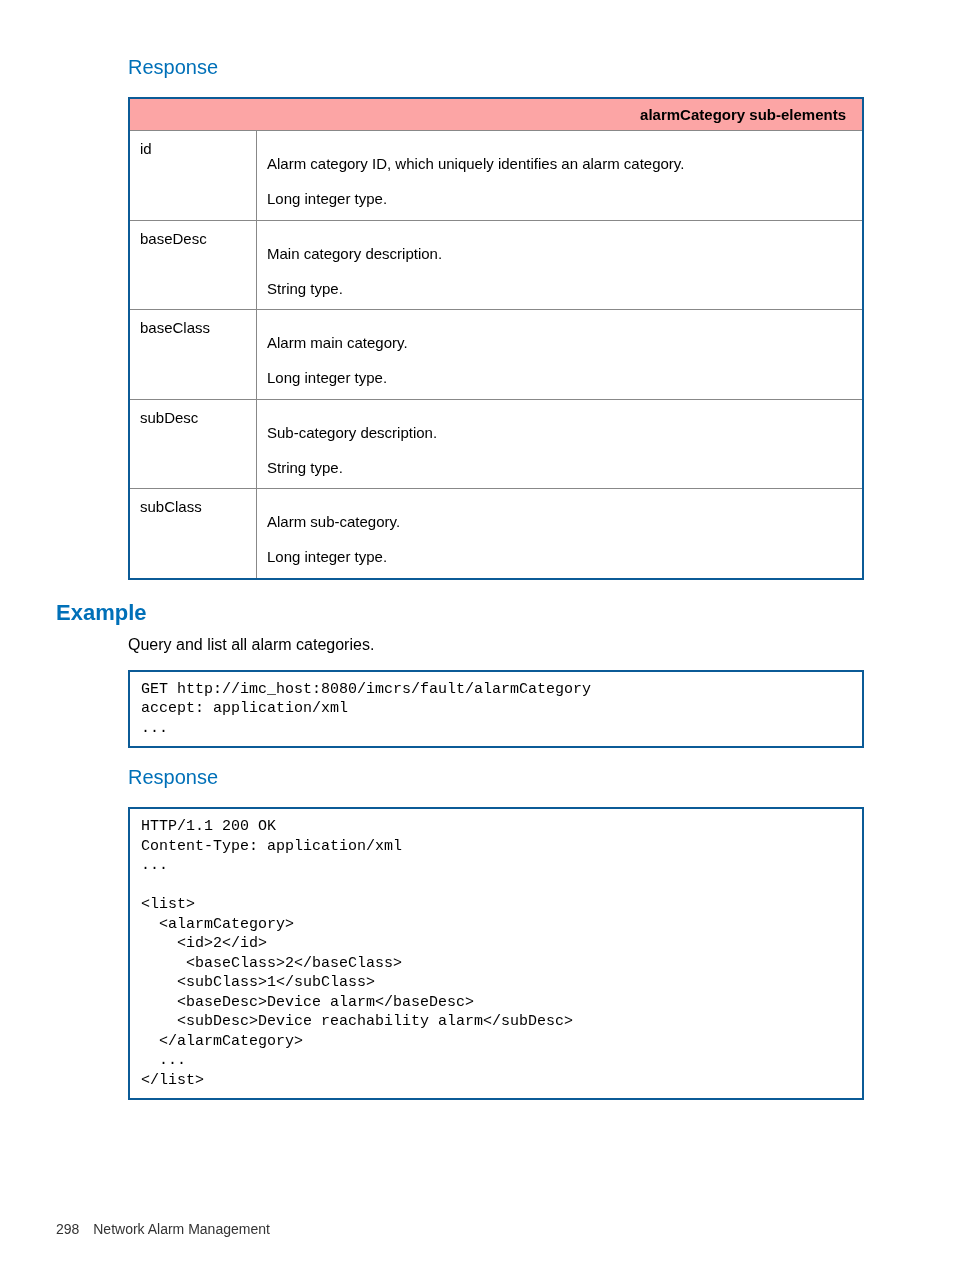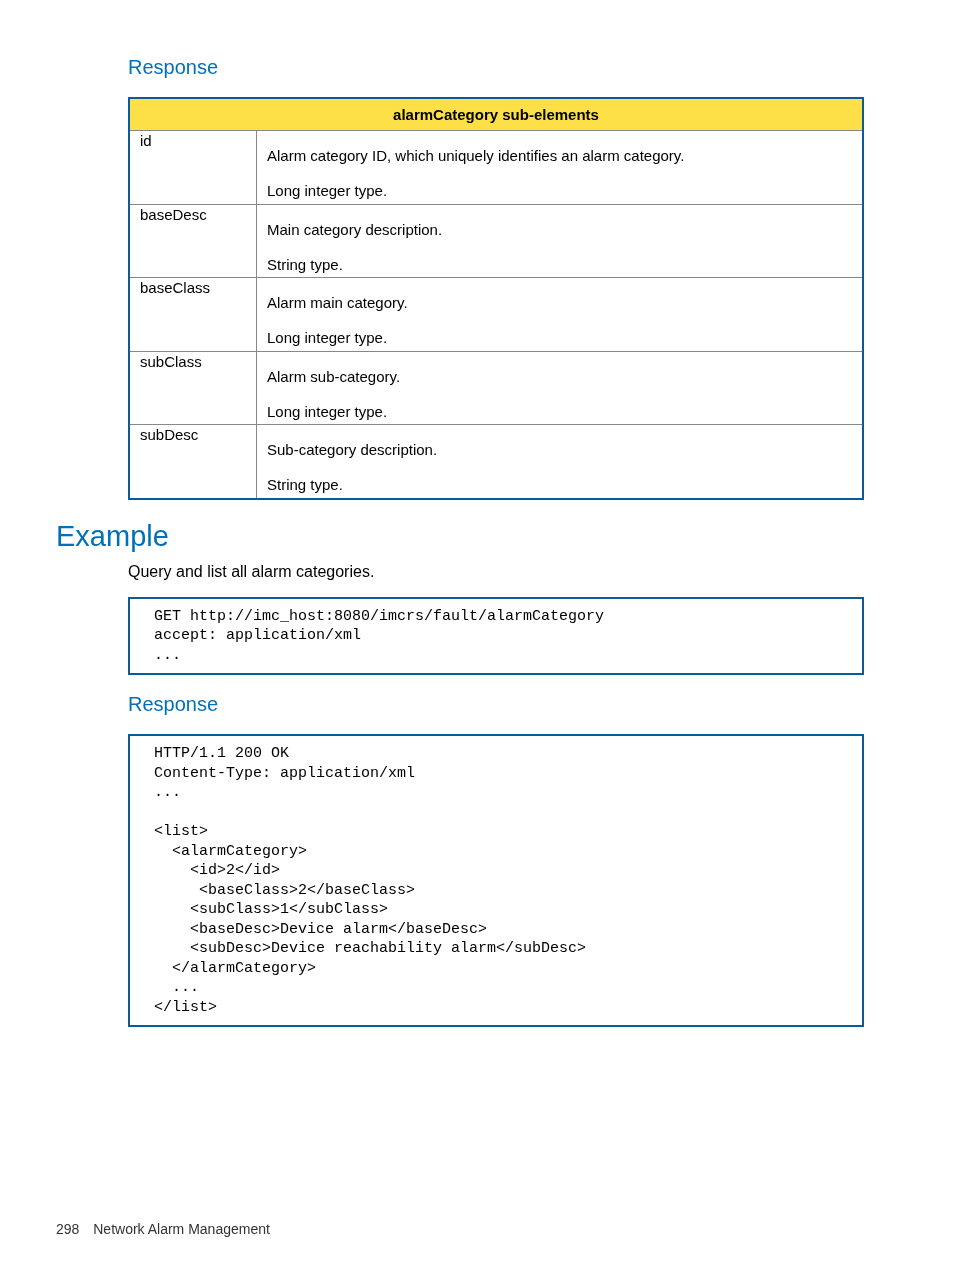--- a/index.html
+++ b/index.html
@@ -22,65 +22,65 @@
   }
   h3.sub-heading {
     color: #0070b8;
     font-weight: 400;
     font-size: 20px;
     margin: 0 0 18px 0;
     font-family: Arial, Helvetica, sans-serif;
   }
   h2.section-heading {
     color: #0070b8;
-    font-weight: 400;
-    font-size: 29px;
+    font-weight: 700;
+    font-size: 22px;
     margin: 20px 0 10px 0;
   }
   .body-text {
     font-size: 16px;
     margin: 4px 0 16px 0;
     color: #000000;
   }
   table.data-table {
     border-collapse: collapse;
     width: 100%;
     border: 2px solid #0b5b97;
     margin-bottom: 8px;
     font-size: 15px;
   }
   table.data-table th {
-    text-align: center;
+    text-align: right;
     font-weight: bold;
-    padding: 7px 10px;
+    padding: 7px 16px;
     border-bottom: 1px solid #888;
     border-right: none;
-    background: #fde047;
+    background: #fca5a5;
   }
   table.data-table td {
-    padding: 1px 10px;
+    padding: 9px 10px;
     vertical-align: top;
     border-bottom: 1px solid #888;
   }
   table.data-table tr:last-child td {
     border-bottom: none;
   }
   table.data-table td.key-col {
     width: 106px;
     border-right: 1px solid #888;
   }
   .desc-line {
     display: block;
     line-height: 1.55;
     margin-top: 12px;
   }
   pre.code-block {
     border: 2px solid #0b5b97;
     background: #fff;
-    padding: 8px 24px;
+    padding: 8px 11px;
     font-family: "Courier New", monospace;
     font-size: 15px;
     line-height: 1.3;
     white-space: pre;
     margin: 0 0 18px 0;
     overflow: hidden;
   }
   .footer {
     position: absolute;
     bottom: 34px;
@@ -123,31 +123,31 @@
           </td>
         </tr>
         <tr>
           <td class="key-col">baseClass</td>
           <td>
             <span class="desc-line">Alarm main category.</span>
             <span class="desc-line">Long integer type.</span>
           </td>
         </tr>
         <tr>
+          <td class="key-col">subDesc</td>
+          <td>
+            <span class="desc-line">Sub-category description.</span>
+            <span class="desc-line">String type.</span>
+          </td>
+        </tr>
+        <tr>
           <td class="key-col">subClass</td>
           <td>
             <span class="desc-line">Alarm sub-category.</span>
             <span class="desc-line">Long integer type.</span>
-          </td>
-        </tr>
-        <tr>
-          <td class="key-col">subDesc</td>
-          <td>
-            <span class="desc-line">Sub-category description.</span>
-            <span class="desc-line">String type.</span>
           </td>
         </tr>
       </tbody>
     </table>
   </div>
 
   <h2 class="section-heading">Example</h2>
 
   <div class="h-indent">
     <p class="body-text">Query and list all alarm categories.</p>

